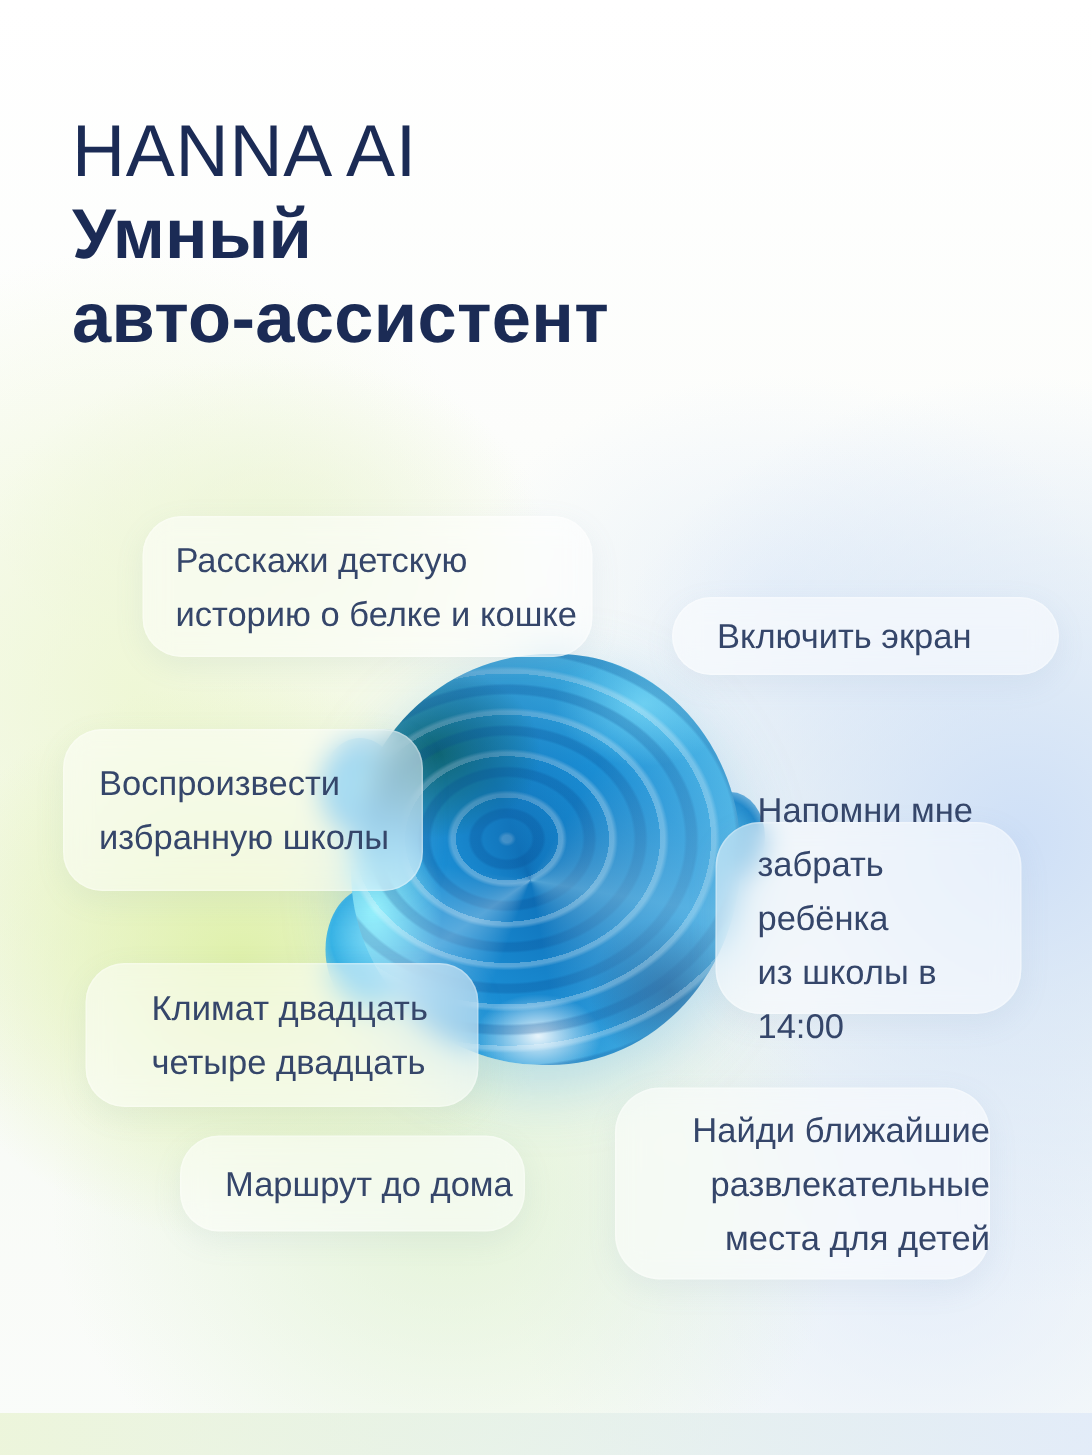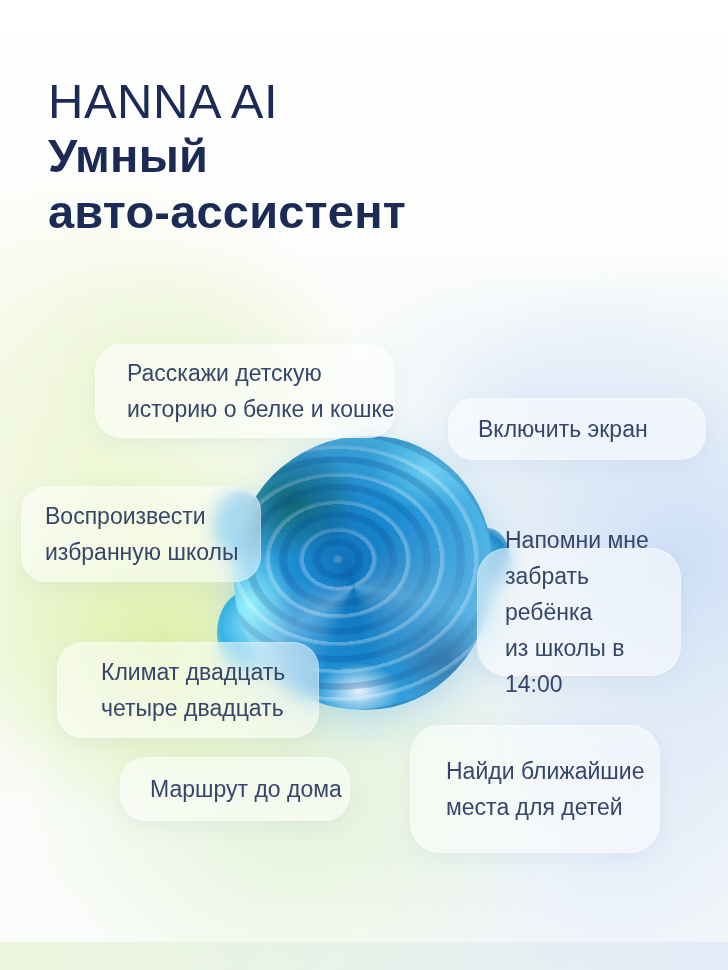--- a/index.html
+++ b/index.html
@@ -77,27 +77,27 @@
     position:absolute; z-index:2;
     display:flex; flex-direction:column; justify-content:center;
     background:rgba(255,255,255,0.52);
     border-radius:26px;
     color:#35466a;
     font-size:23px; font-weight:500; line-height:36px;
     box-shadow:0 6px 20px rgba(120,150,175,0.10), inset 0 0 0 1px rgba(255,255,255,0.25);
     backdrop-filter:blur(9px);
     -webkit-backdrop-filter:blur(9px);
   }
-  .b1 { left:95px;  top:344px; width:300px; height:94px;  padding-left:32px; }
-  .b2 { left:448px; top:398px; width:258px; height:62px;  padding-left:30px; }
-  .b3 { left:21px;  top:486px; width:240px; height:96px; padding-left:24px; }
+  .b1 { left:95px;  top:344px; width:300px; height:94px;  padding-left:22px; }
+  .b2 { left:448px; top:398px; width:258px; height:52px;  padding-left:30px; }
+  .b3 { left:42px;  top:486px; width:240px; height:108px; padding-left:24px; }
   .b4 { left:477px; top:548px; width:204px; height:128px; padding-left:28px; border-radius:30px; }
   .b5 { left:57px;  top:642px; width:262px; height:96px;  padding-left:44px; }
   .b6 { left:120px; top:757px; width:230px; height:64px;  padding-left:30px; }
-  .b7 { left:410px; top:725px; width:250px; height:128px; padding-left:36px; border-radius:30px; }
+  .b7 { left:410px; top:725px; width:250px; height:128px; padding-left:36px; border-radius:30px;text-align:right; }
 
   
   .bottom-band {
     position:absolute; left:0; top:942px; width:728px; height:28px; z-index:0;
     background:linear-gradient(90deg, rgba(234,244,214,0.85), rgba(228,240,230,0.75) 45%, rgba(224,234,248,0.85));
   }
 </style>
 </head>
 <body>
 
@@ -138,18 +138,19 @@
     <div>Климат двадцать</div>
     <div>четыре двадцать</div>
   </div>
 
   <div class="bubble b6">
     <div>Маршрут до дома</div>
   </div>
 
   <div class="bubble b7">
     <div>Найди ближайшие</div>
+    <div>развлекательные</div>
     <div>места для детей</div>
   </div>
 
   <div class="bottom-band"></div>
 
 </div>
 
 </body></html>

